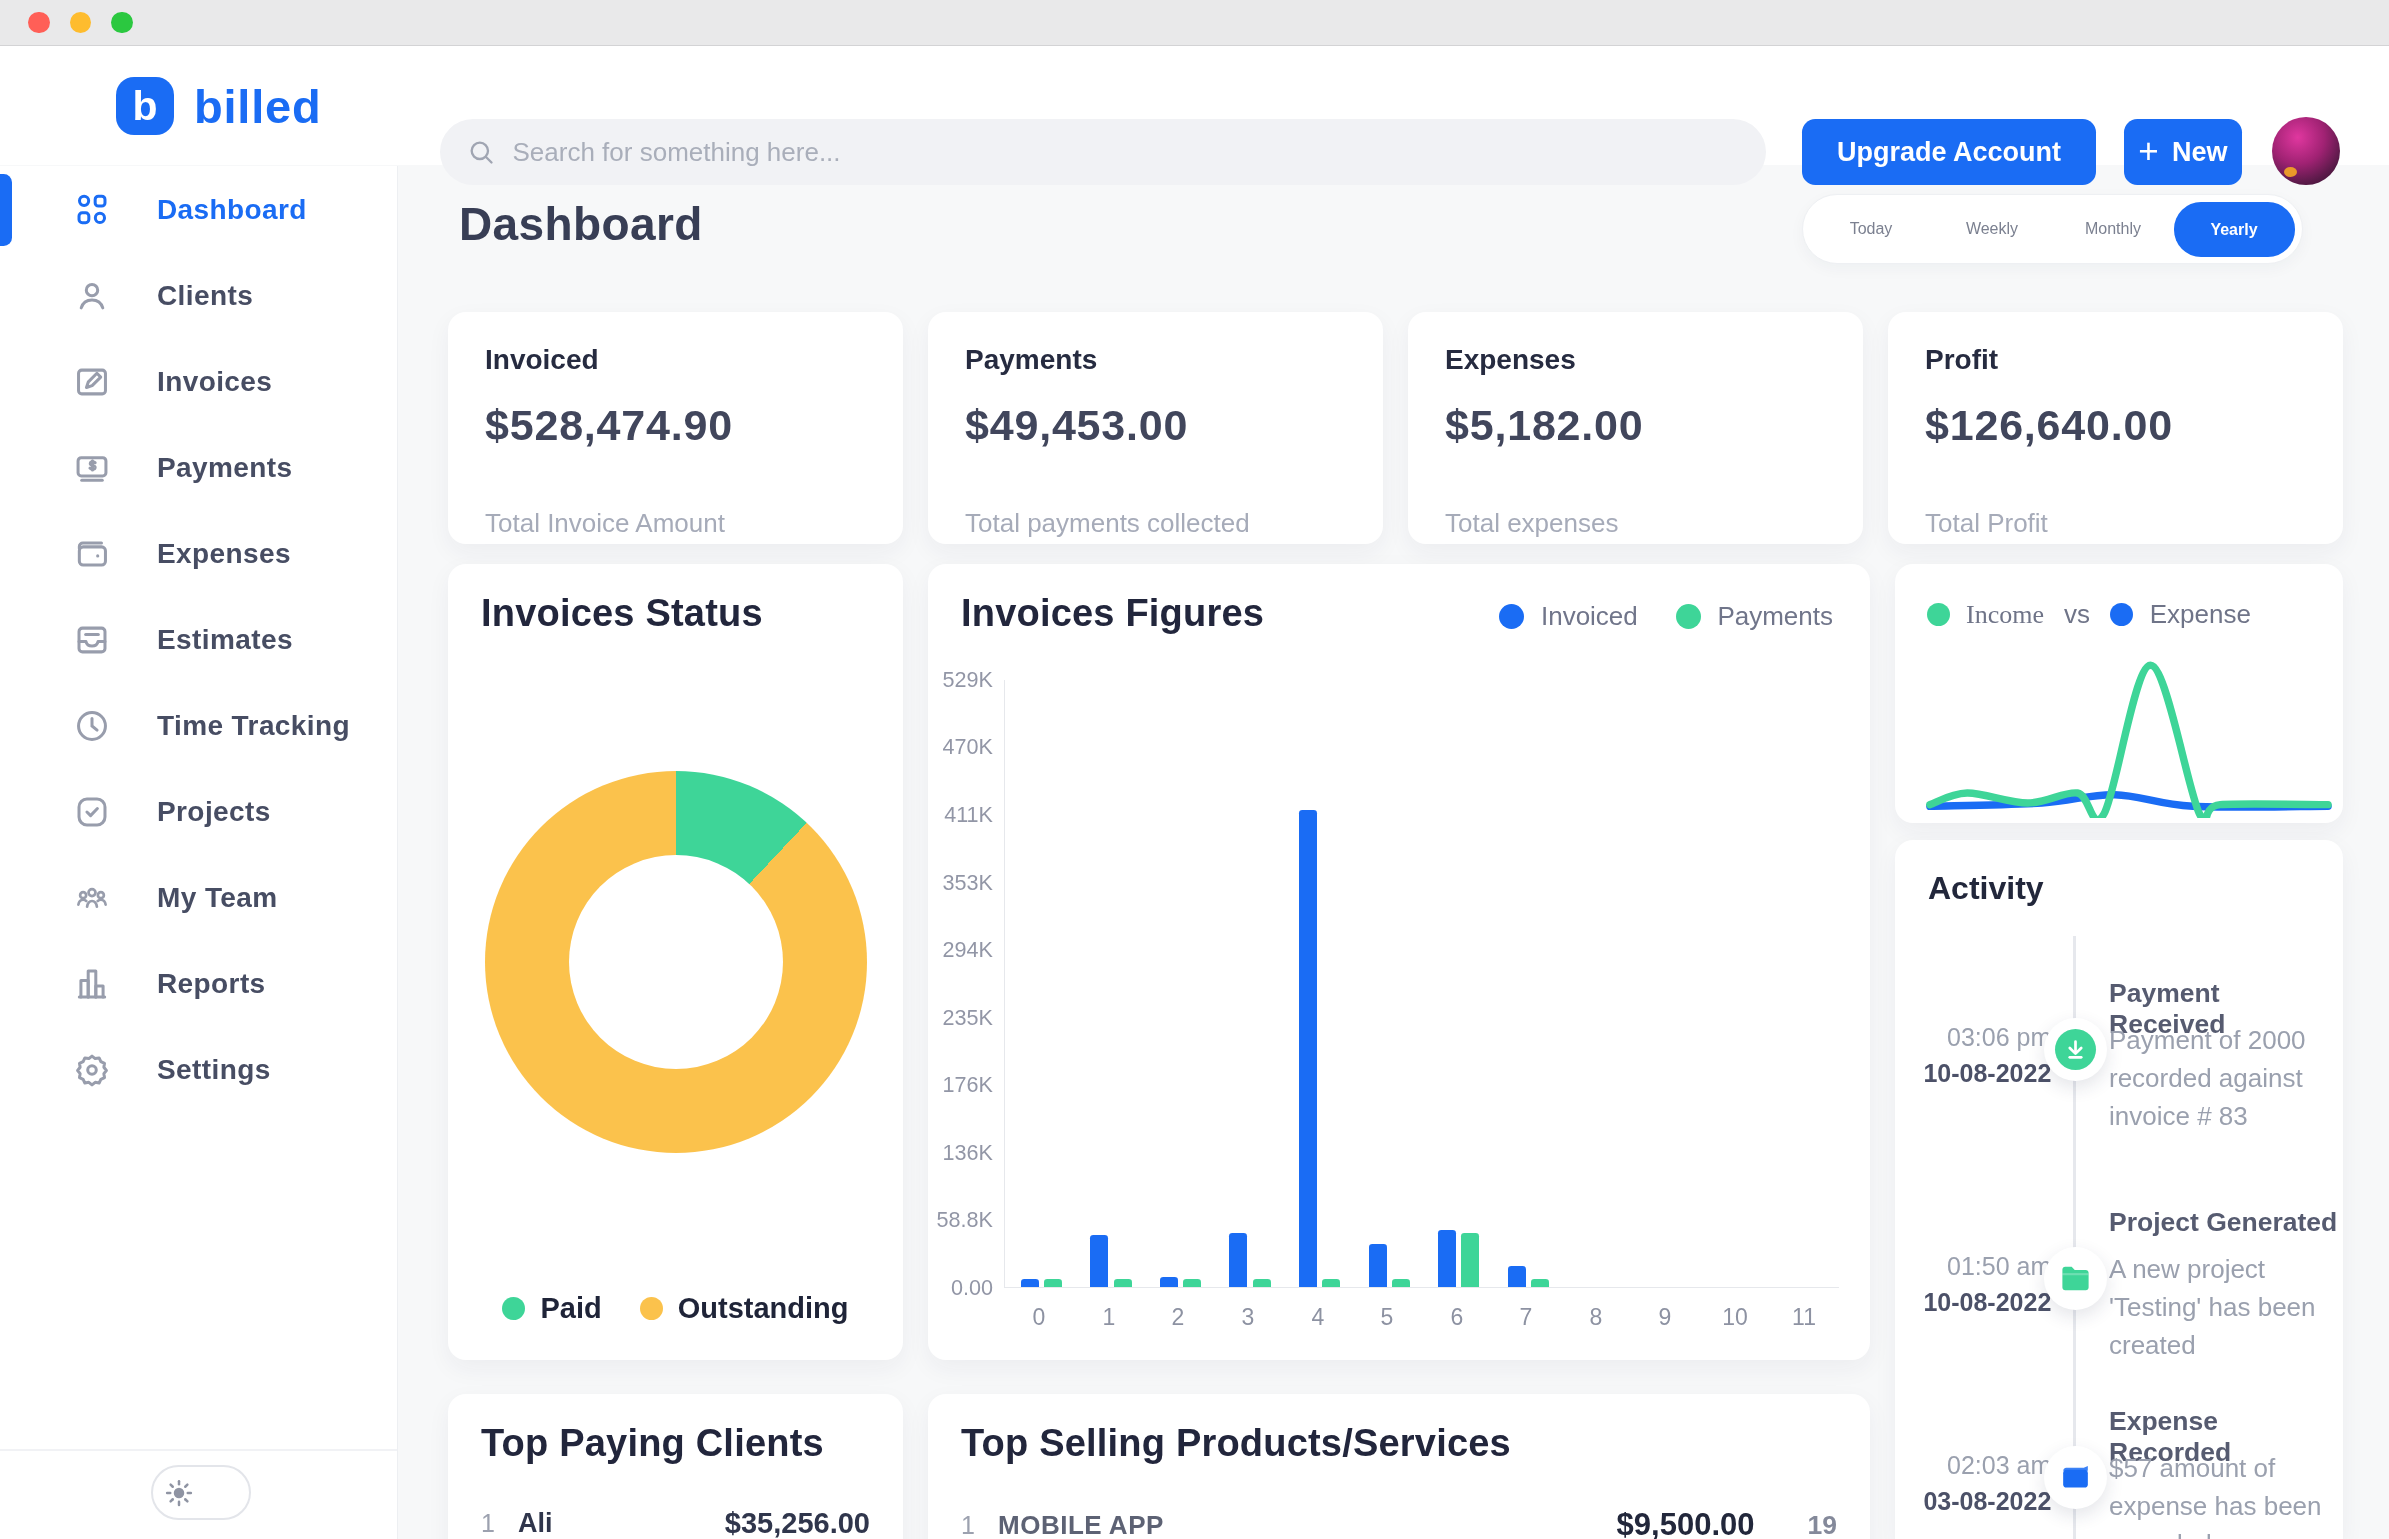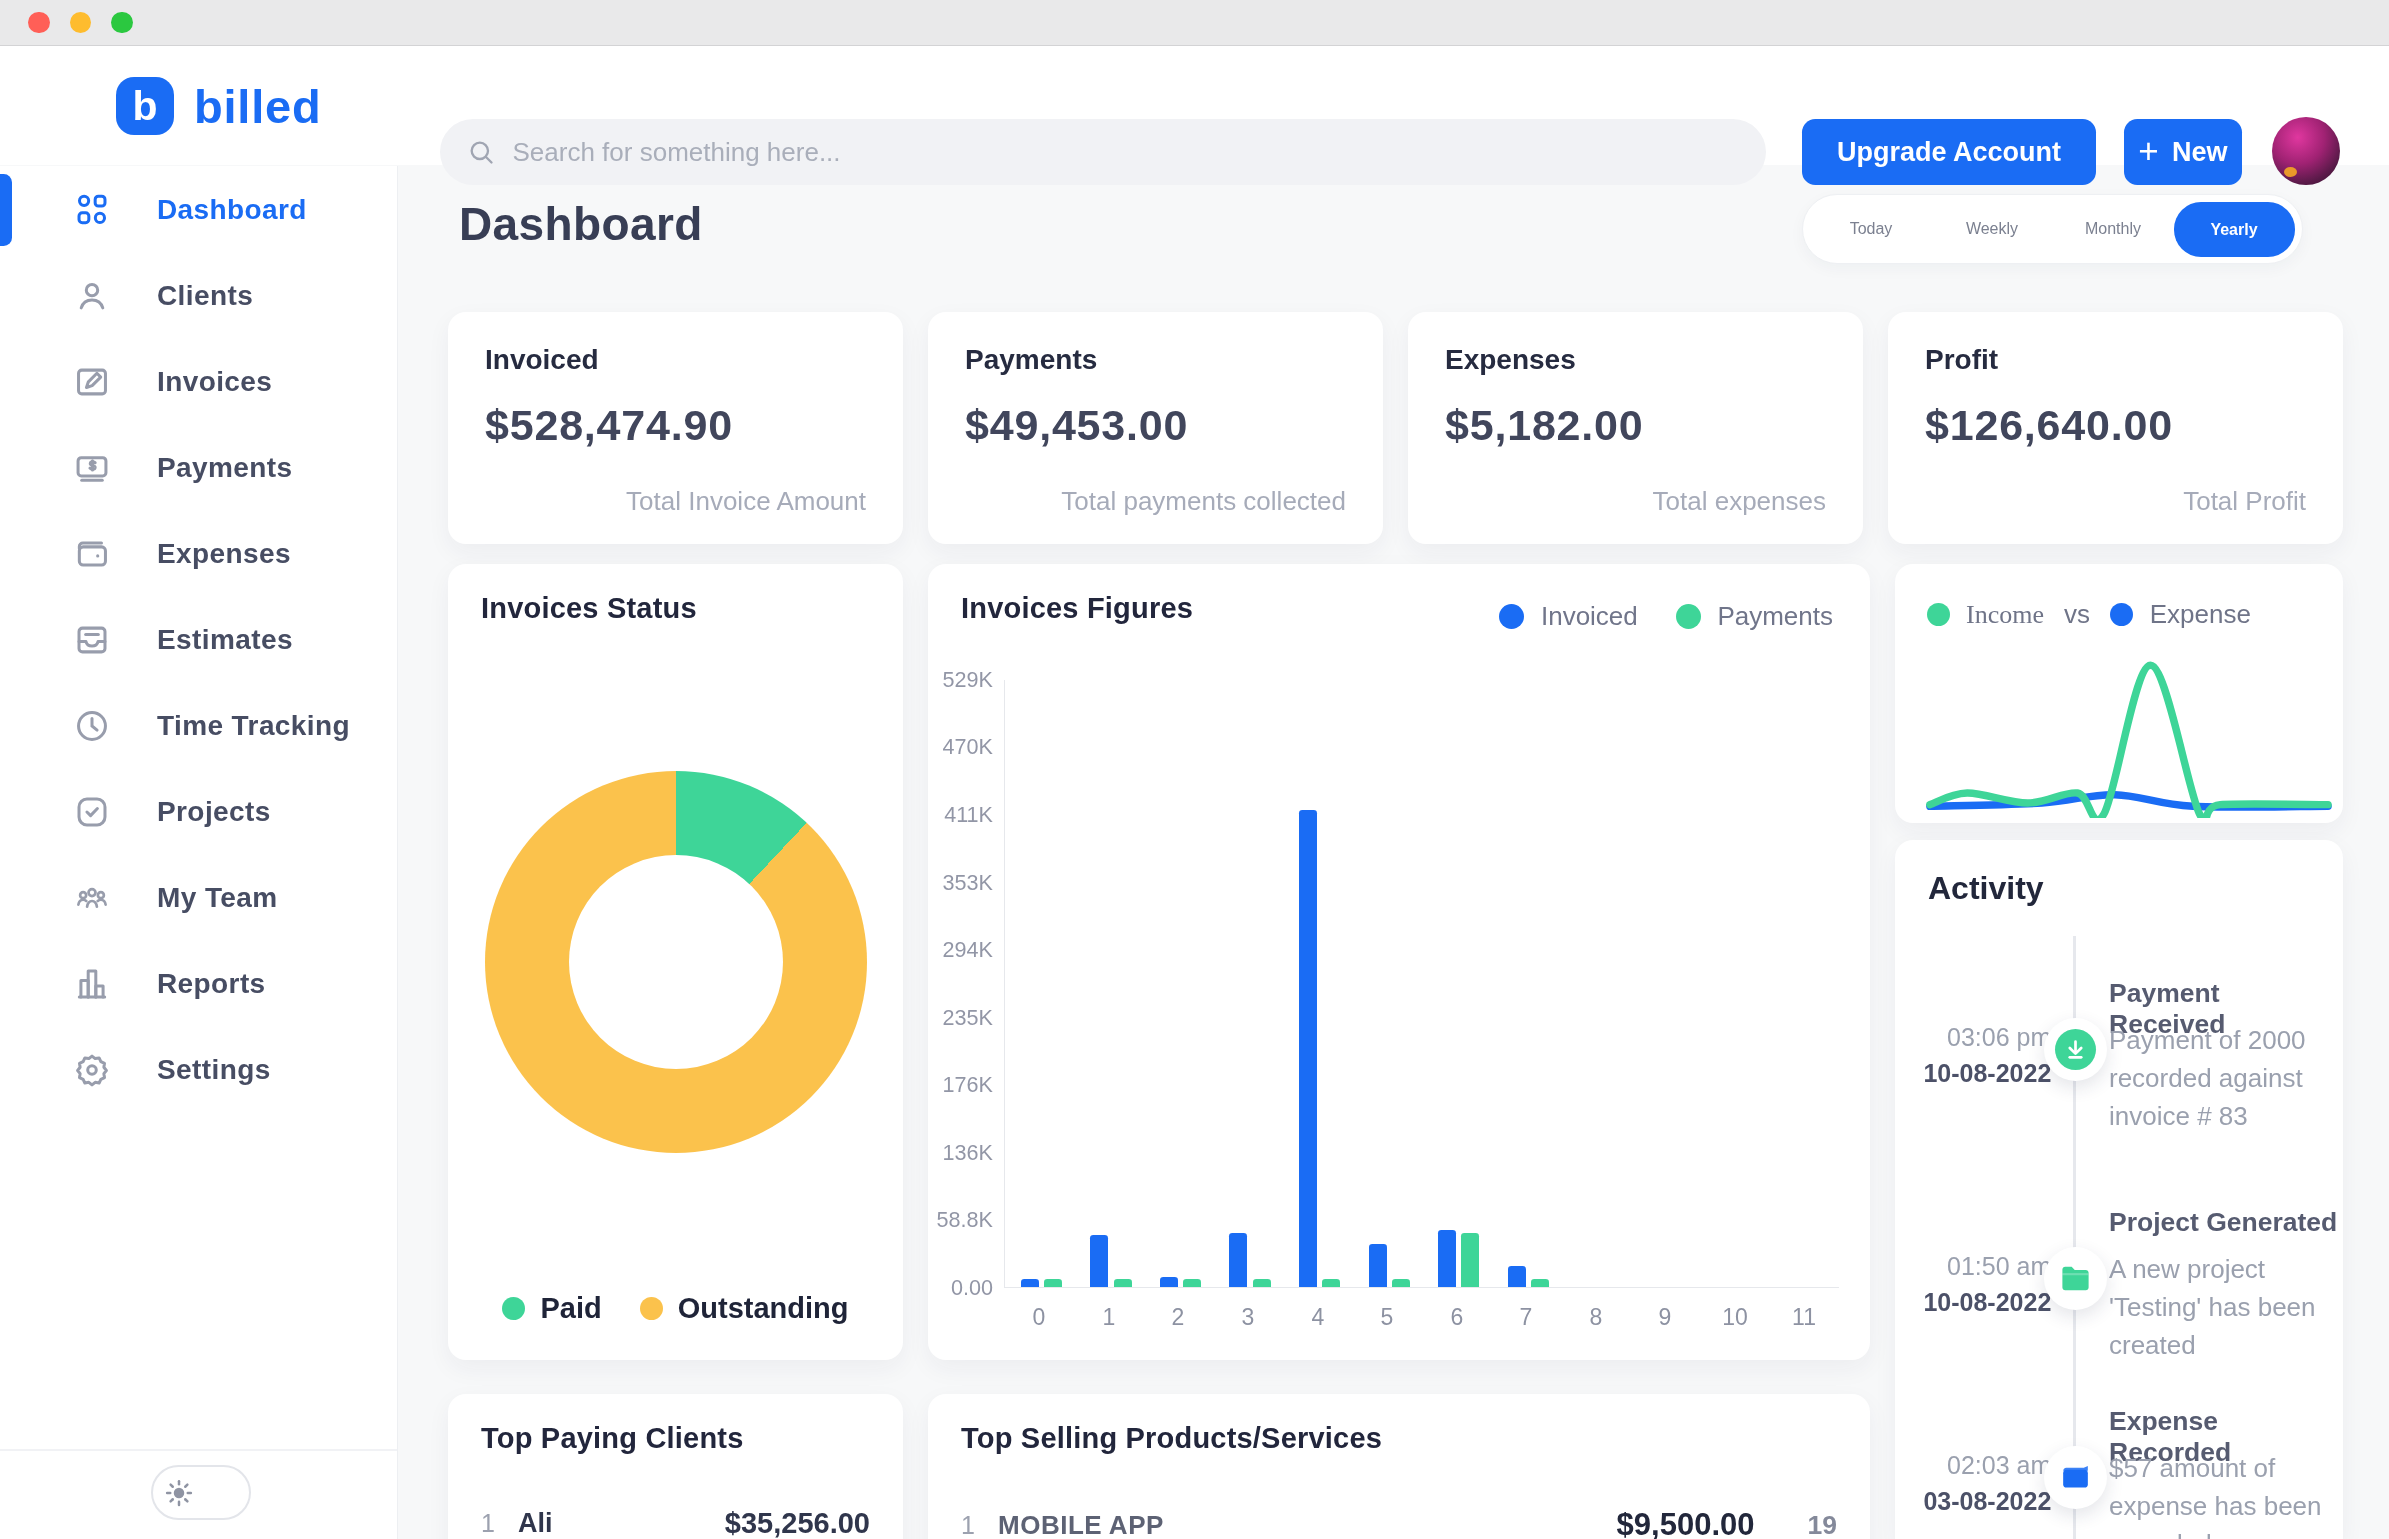--- a/index.html
+++ b/index.html
@@ -44,27 +44,27 @@
   .theme-toggle{position:absolute;left:151px;top:1299px;width:100px;height:55px;border:2.5px solid #e3e5ea;border-radius:30px;display:flex;align-items:center;padding-left:10.8px;cursor:pointer;color:#8f94a3;background:#fff;}
 
   
   .page-title{position:absolute;left:459px;top:197px;font-size:46px;font-weight:bold;color:#383e55;letter-spacing:0.4px;}
   .range-tabs{position:absolute;left:1802px;top:194px;width:501px;height:70px;background:#fff;border:1.7px solid #eef0f3;border-radius:35px;display:flex;align-items:center;padding:0 7.5px;box-shadow:0 5px 15px rgba(35,45,75,.04);}
   .range-tab{flex:1;text-align:center;font-size:16px;color:#7b8090;cursor:pointer;}
   .range-tab.active{background:var(--blue);color:#fff;font-weight:bold;height:55px;line-height:55px;border-radius:27px;}
 
   
   .card{position:absolute;background:#fff;border-radius:18px;box-shadow:0 8.3px 23px rgba(35,45,75,.05);}
-  .card-title{position:absolute;left:33px;top:28px;font-size:29px;font-weight:bold;color:#22263c;letter-spacing:0.2px;}
+  .card-title{position:absolute;left:33px;top:28px;font-size:38px;font-weight:bold;color:#22263c;letter-spacing:0.2px;}
 
   .stats{position:absolute;left:448px;top:312px;width:1895px;height:232px;display:flex;gap:25px;}
   .stat-card{flex:1;background:#fff;border-radius:18px;box-shadow:0 8.3px 23px rgba(35,45,75,.05);padding:31.5px 37px;}
   .stat-title{font-size:28px;font-weight:bold;color:#262b40;}
   .stat-value{font-size:43px;font-weight:bold;color:#41465c;margin-top:25px;letter-spacing:0.8px;}
-  .stat-caption{font-size:26px;color:#a6abb9;margin-top:36px;text-align:right;}
+  .stat-caption{font-size:26px;color:#a6abb9;margin-top:58px;}
 
   .card-status{left:448px;top:564px;width:455px;height:796px;}
   .donut{position:absolute;left:37px;top:207px;width:382px;height:382px;border-radius:50%;}
   .donut::after{content:'';position:absolute;left:50%;top:50%;width:214px;height:214px;background:#fff;border-radius:50%;transform:translate(-50%,-50%);}
   .status-legend{position:absolute;left:0;right:0;top:728px;display:flex;justify-content:center;gap:38px;align-items:center;}
   .legend-item{display:flex;align-items:center;gap:15px;font-size:29px;font-weight:bold;color:#1f2438;}
   .legend-dot{width:23px;height:23px;border-radius:50%;flex:none;}
 
   .card-figures{left:928px;top:564px;width:942px;height:796px;}
   .figures-legend{position:absolute;right:37px;top:37px;display:flex;gap:38px;align-items:center;font-size:26px;color:#70758a;}

